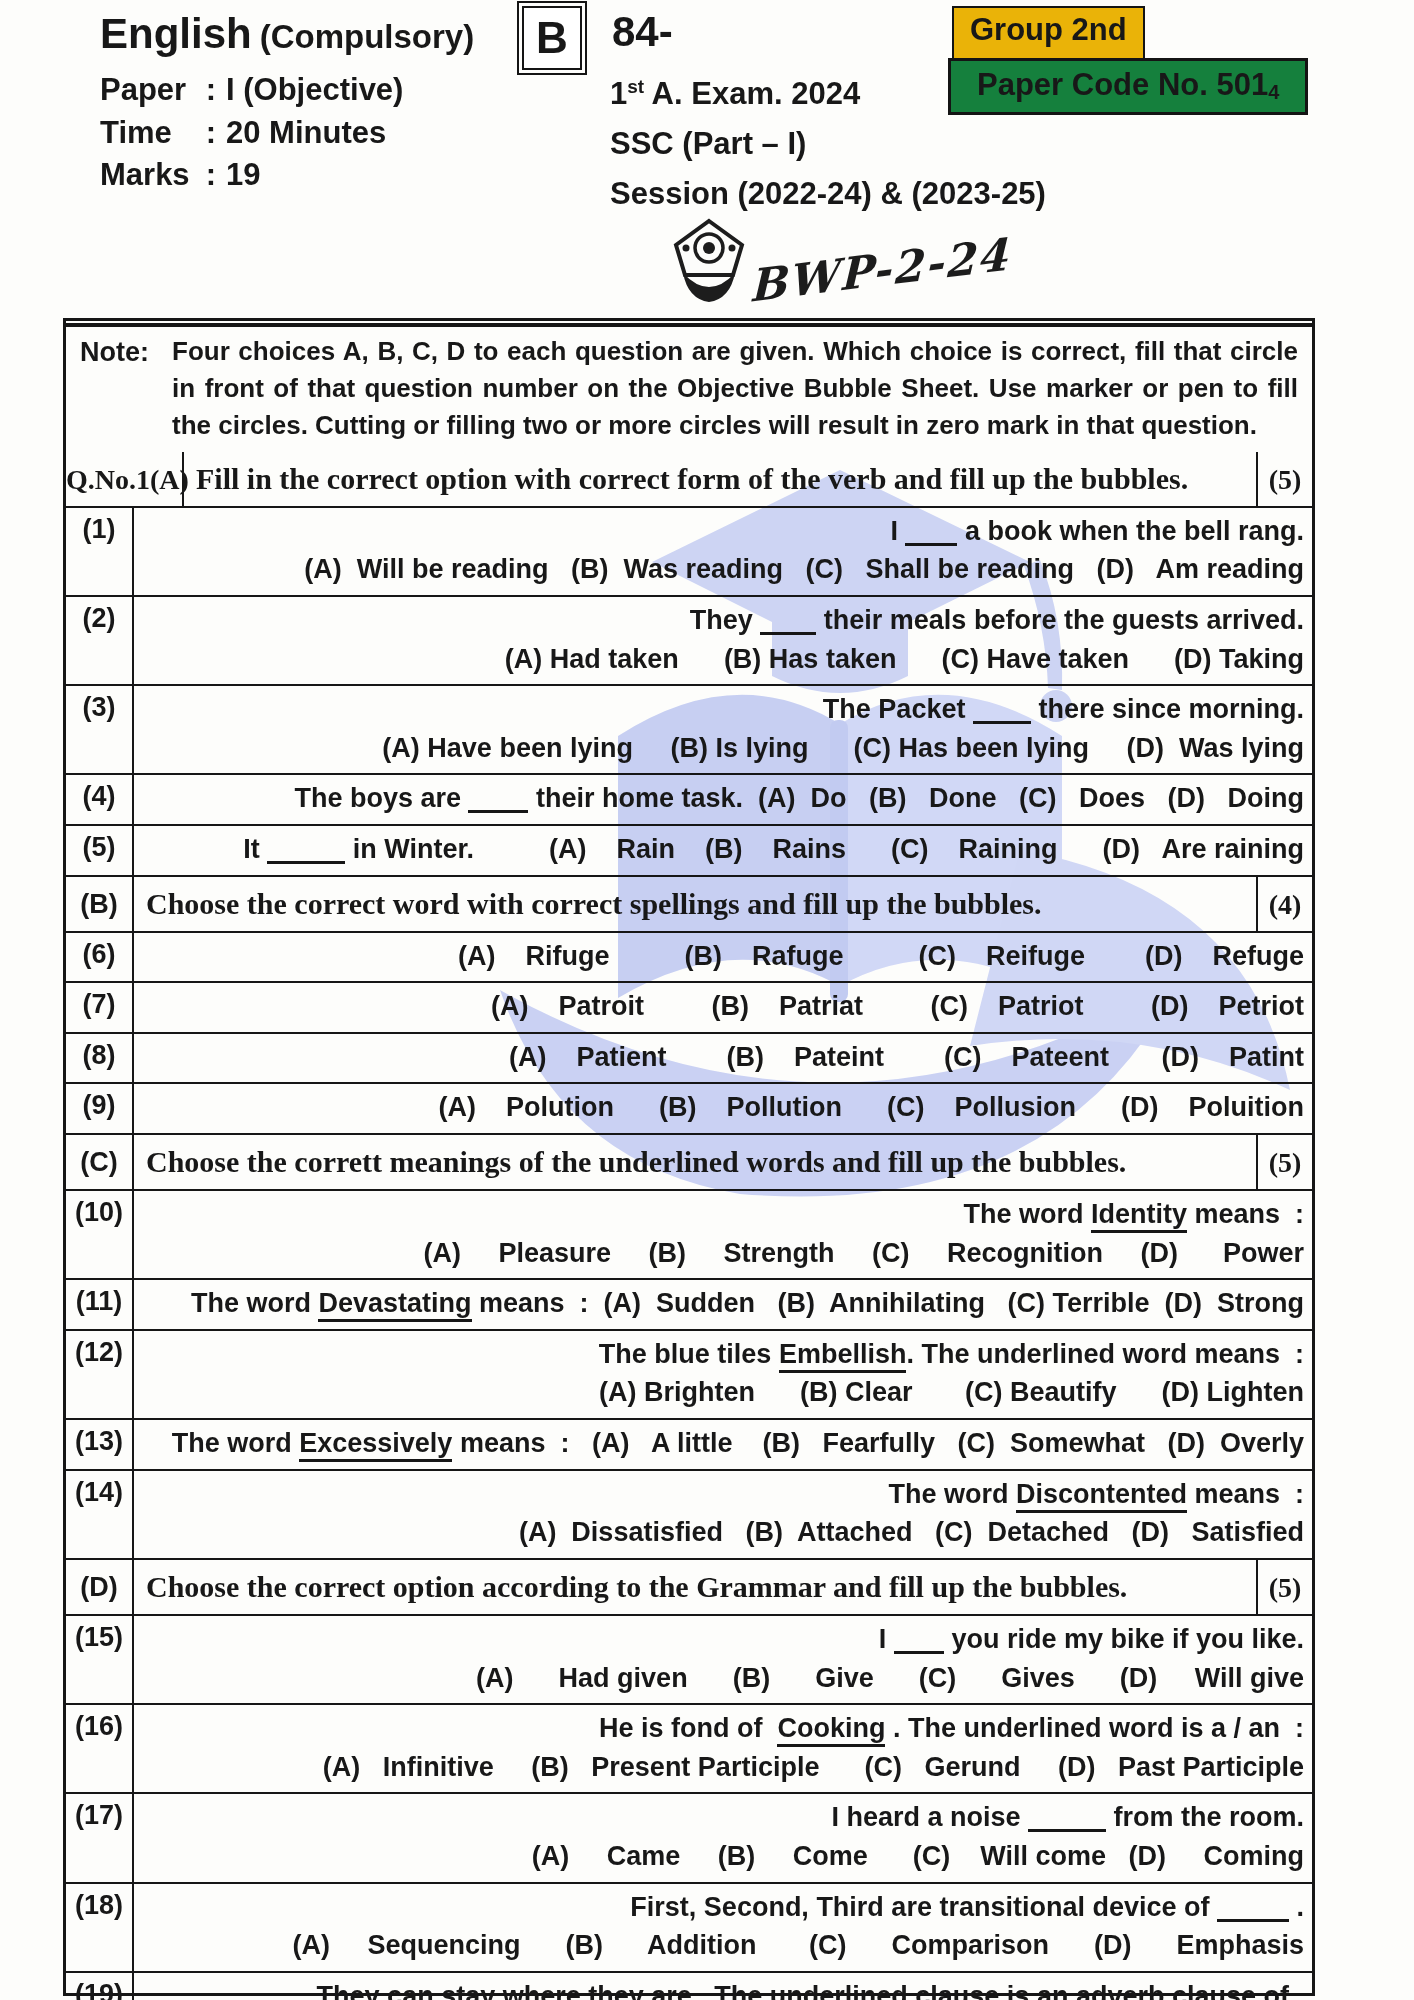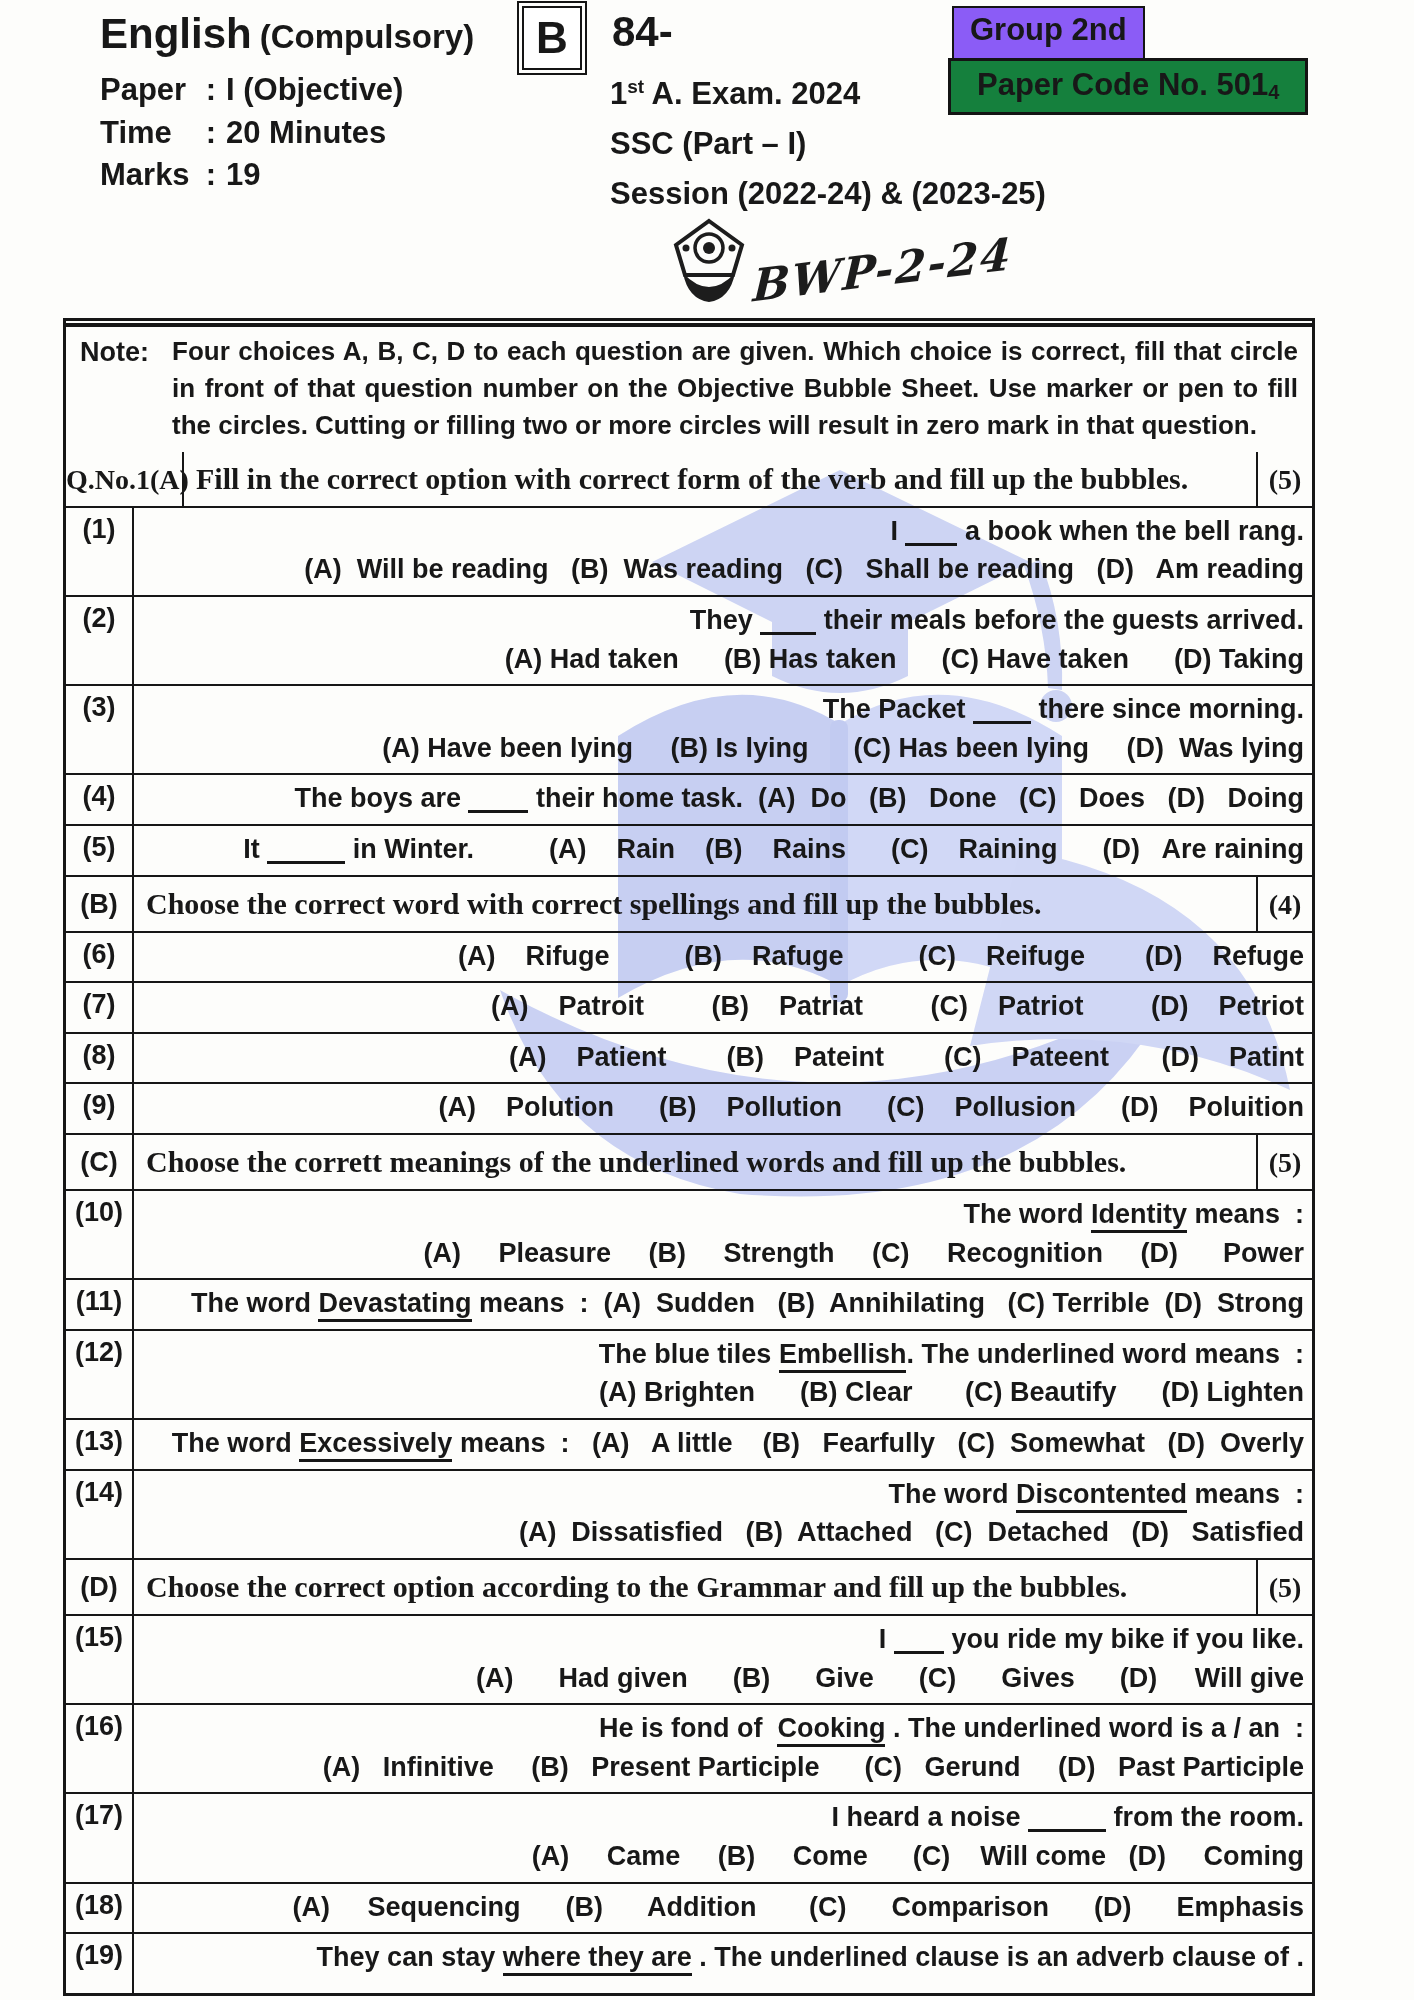--- a/index.html
+++ b/index.html
@@ -15,21 +15,21 @@
   .meta-label { display:inline-block; width:96px; }
   .meta-colon { display:inline-block; width:30px; text-align:center; }
   .ver-box { position:absolute; left:522px; top:6px; width:60px; height:64px;
              border:2px solid #141414; outline:2px solid #141414; outline-offset:3px;
              text-align:center; line-height:60px; font-size:44px; font-weight:700; background:#fff; }
   .code84 { position:absolute; left:612px; top:8px; font-size:42px; font-weight:700; }
   .exam-line { position:absolute; left:610px; top:76px; font-size:31px; font-weight:700; white-space:nowrap; }
   .exam-line sup { font-size:19px; }
   .class-line { position:absolute; left:610px; top:126px; font-size:31px; font-weight:700; }
   .session-line { position:absolute; left:610px; top:176px; font-size:31px; font-weight:700; }
-  .group-box { position:absolute; left:952px; top:6px; border:2.5px solid #141414; background:#8b5cf6;
+  .group-box { position:absolute; left:952px; top:6px; border:2.5px solid #141414; background:#eab308;
                font-size:31px; font-weight:700; padding:4px 16px 24px; }
   .pcode-box { position:absolute; left:948px; top:58px; border:3px solid #141414; background:#15803d;
                font-size:31px; font-weight:700; padding:6px 26px 8px; white-space:nowrap; }
   .pcode-suffix { font-size:20px; vertical-align:-4px; }
   .stamp { position:absolute; left:672px; top:218px; }
   .handwriting { position:absolute; left:752px; top:244px; font-family:"DejaVu Serif", serif;
                  font-style:italic; font-size:44px; font-weight:600; color:#1c1c1c;
                  transform:rotate(-7deg) skewX(-10deg); letter-spacing:2px; white-space:nowrap; }
 
   
@@ -224,20 +224,21 @@
         </div>
       </div><div class="row q-row">
         <div class="num-cell">(17)</div>
         <div class="content-cell">
           <div class="qline"><span>I heard a noise </span><span class="blank" style="width: 78px;"></span><span> from the room.</span></div>
           <div class="qline"><span>(A)     Came     (B)     Come      (C)    Will come   (D)     Coming</span></div>
         </div>
       </div><div class="row q-row">
         <div class="num-cell">(18)</div>
         <div class="content-cell">
+          <div class="qline"><span>First, Second, Third are transitional device of </span><span class="blank" style="width: 72px;"></span><span> .</span></div>
           <div class="qline"><span>(A)     Sequencing      (B)      Addition       (C)      Comparison      (D)      Emphasis</span></div>
         </div>
       </div><div class="row q-row">
         <div class="num-cell">(19)</div>
         <div class="content-cell">
           <div class="qline"><span>They can stay </span><span class="uline">where they are</span><span> . The underlined clause is an adverb clause of</span><span> .</span></div>
         </div>
       </div></div>
 </div>
 

